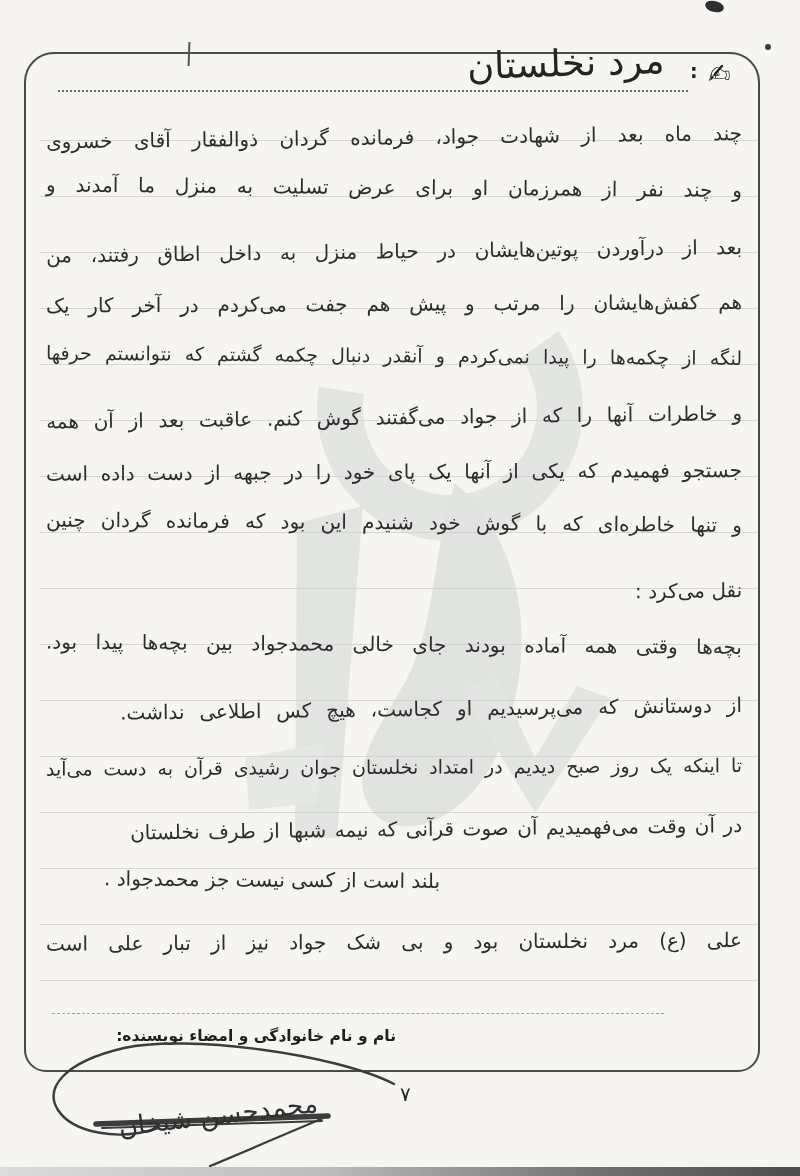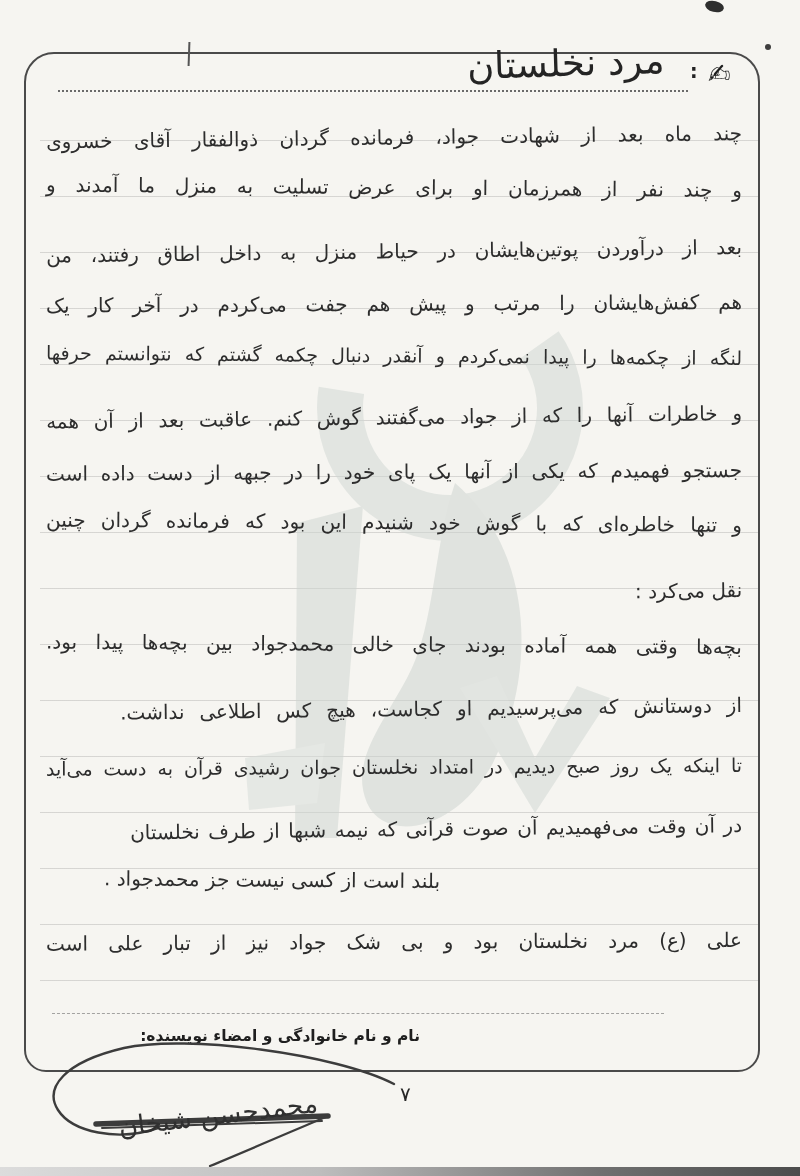--- a/index.html
+++ b/index.html
@@ -42,21 +42,21 @@
     text-align:justify;text-align-last:justify;
     transform-origin:right center;white-space:nowrap;
   }
   .hw.short{left:auto;text-align:right;text-align-last:right;}
   .r1{transform:rotate(-0.7deg);}
   .r2{transform:rotate(0.45deg);}
   .r3{transform:rotate(-0.3deg);}
   
   .footer-dashed{left:52px;width:612px;top:1013px;border-top:1.5px dashed rgba(95,95,95,.55);z-index:4;}
   .sig-label{
-    right:380px;top:1027px;z-index:7;direction:rtl;
+    right:404px;top:1027px;z-index:7;direction:rtl;
     font-size:15.5px;font-weight:bold;color:#1f1f1f;white-space:nowrap;
   }
   .page-num{left:400px;top:1082px;font-size:20px;color:#262626;z-index:7;}
   .sig-name{
     left:118px;top:1100px;z-index:8;direction:rtl;
     font-size:26px;color:#303030;transform:rotate(-7deg);white-space:nowrap;
   }
   .sig-flourish{left:6px;top:1032px;z-index:8;}
   
   .blob{left:705px;top:1px;width:19px;height:11px;background:#2e2e2e;border-radius:50%;transform:rotate(14deg);z-index:9;}

